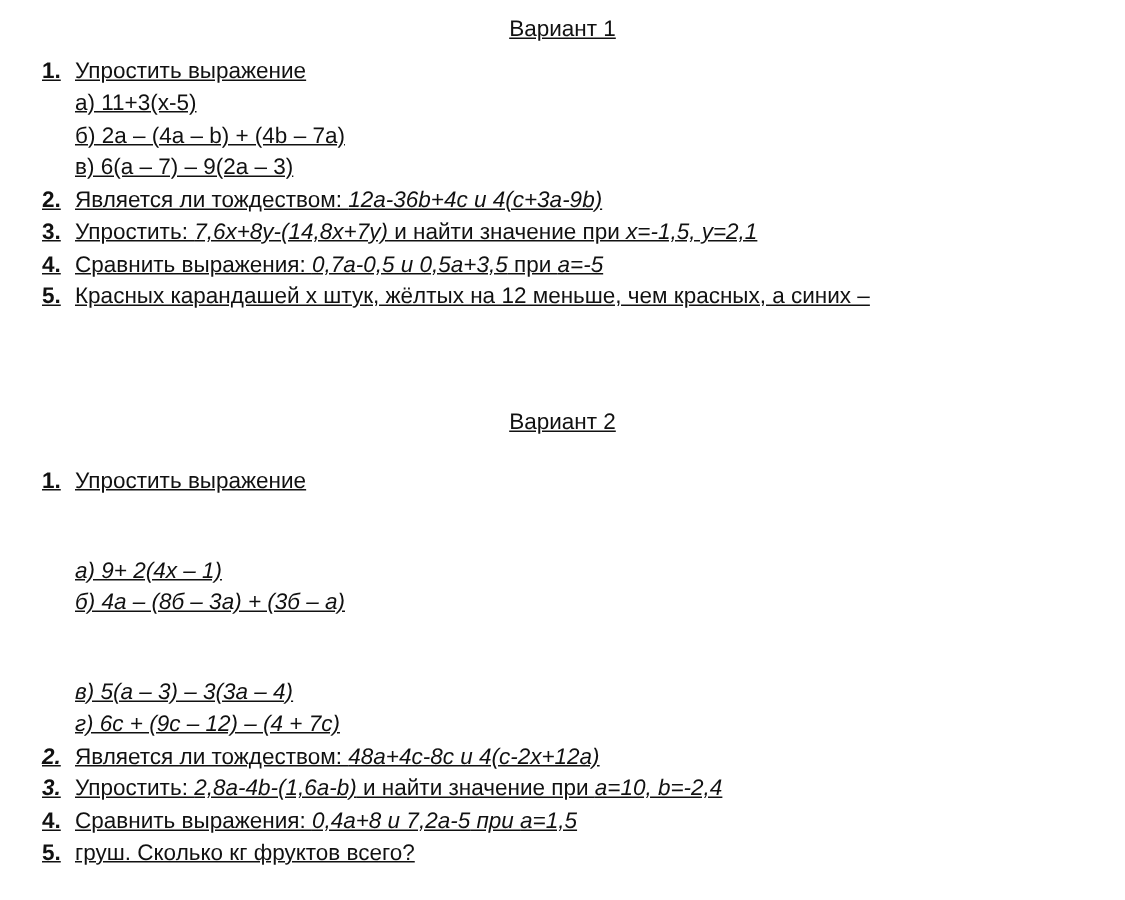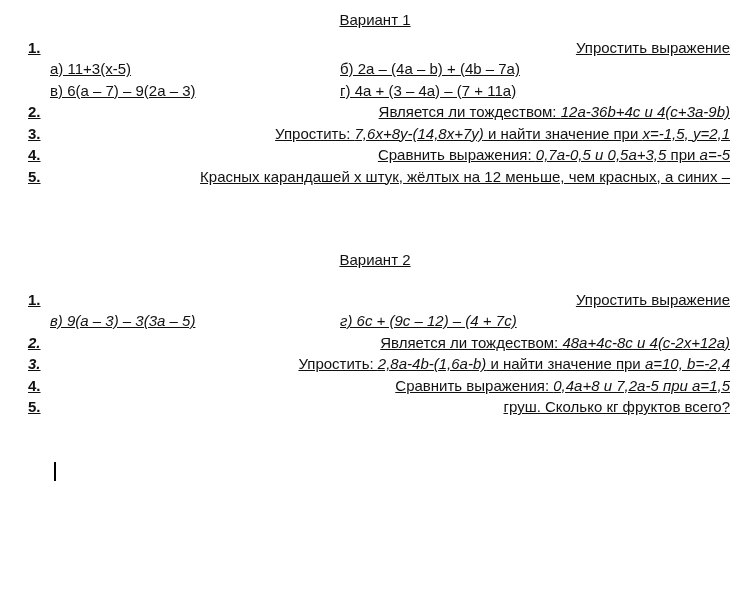--- a/index.html
+++ b/index.html
@@ -38,32 +38,33 @@
     width: 22px;
     flex: none;
     font-weight: bold;
   }
   .num.bi {
     font-style: italic;
   }
   .itext {
     flex: 1;
     padding-right: 20px;
-    text-align: right;
   }
   .sub {
     display: flex;
     padding-left: 50px;
+    flex-direction: column;
   }
   .c1 {
     width: 290px;
     flex: none;
   }
   .i {
     font-style: italic;
+    margin-top: 38px;
   }
   .cursor-line {
     margin-top: 44px;
     padding-left: 54px;
     height: 21px;
   }
   .caret {
     display: inline-block;
     width: 2px;
     height: 19px;
@@ -81,21 +82,20 @@
   <div class="item">
     <span class="num">1.</span>
     <div class="itext">Упростить выражение</div>
   </div>
   <div class="sub">
     <span class="c1">а) 11+3(x-5)</span>
     <span>б) 2a – (4a – b) + (4b – 7a)</span>
   </div>
   <div class="sub">
     <span class="c1">в) 6(a – 7) – 9(2a – 3)</span>
-    <span>г) 4a + (3 – 4a) – (7 + 11a)</span>
   </div>
 
   <div class="item">
     <span class="num">2.</span>
     <div class="itext"><span>Является ли тождеством: </span><span class="i">12a-36b+4c и 4(c+3a-9b)</span></div>
   </div>
 
   <div class="item">
     <span class="num">3.</span>
     <div class="itext"><span>Упростить: </span><span class="i">7,6x+8y-(14,8x+7y)</span><span> и найти значение при </span><span class="i">x=-1,5, y=2,1</span></div>
@@ -113,21 +113,25 @@
     </div>
   </div>
 
   <div class="vtitle v2">Вариант 2</div>
 
   <div class="item">
     <span class="num">1.</span>
     <div class="itext">Упростить выражение</div>
   </div>
   <div class="sub i">
-    <span class="c1">в) 9(a – 3) – 3(3a – 5)</span>
+    <span class="c1">а) 9+ 2(4x – 1)</span>
+    <span>б) 4a – (8б – 3a) + (3б – a)</span>
+  </div>
+  <div class="sub i">
+    <span class="c1">в) 5(a – 3) – 3(3a – 4)</span>
     <span>г) 6c + (9c – 12) – (4 + 7c)</span>
   </div>
 
   <div class="item">
     <span class="num bi">2.</span>
     <div class="itext"><span>Является ли тождеством: </span><span class="i">48a+4c-8c и 4(c-2x+12a)</span></div>
   </div>
 
   <div class="item">
     <span class="num bi">3.</span>

